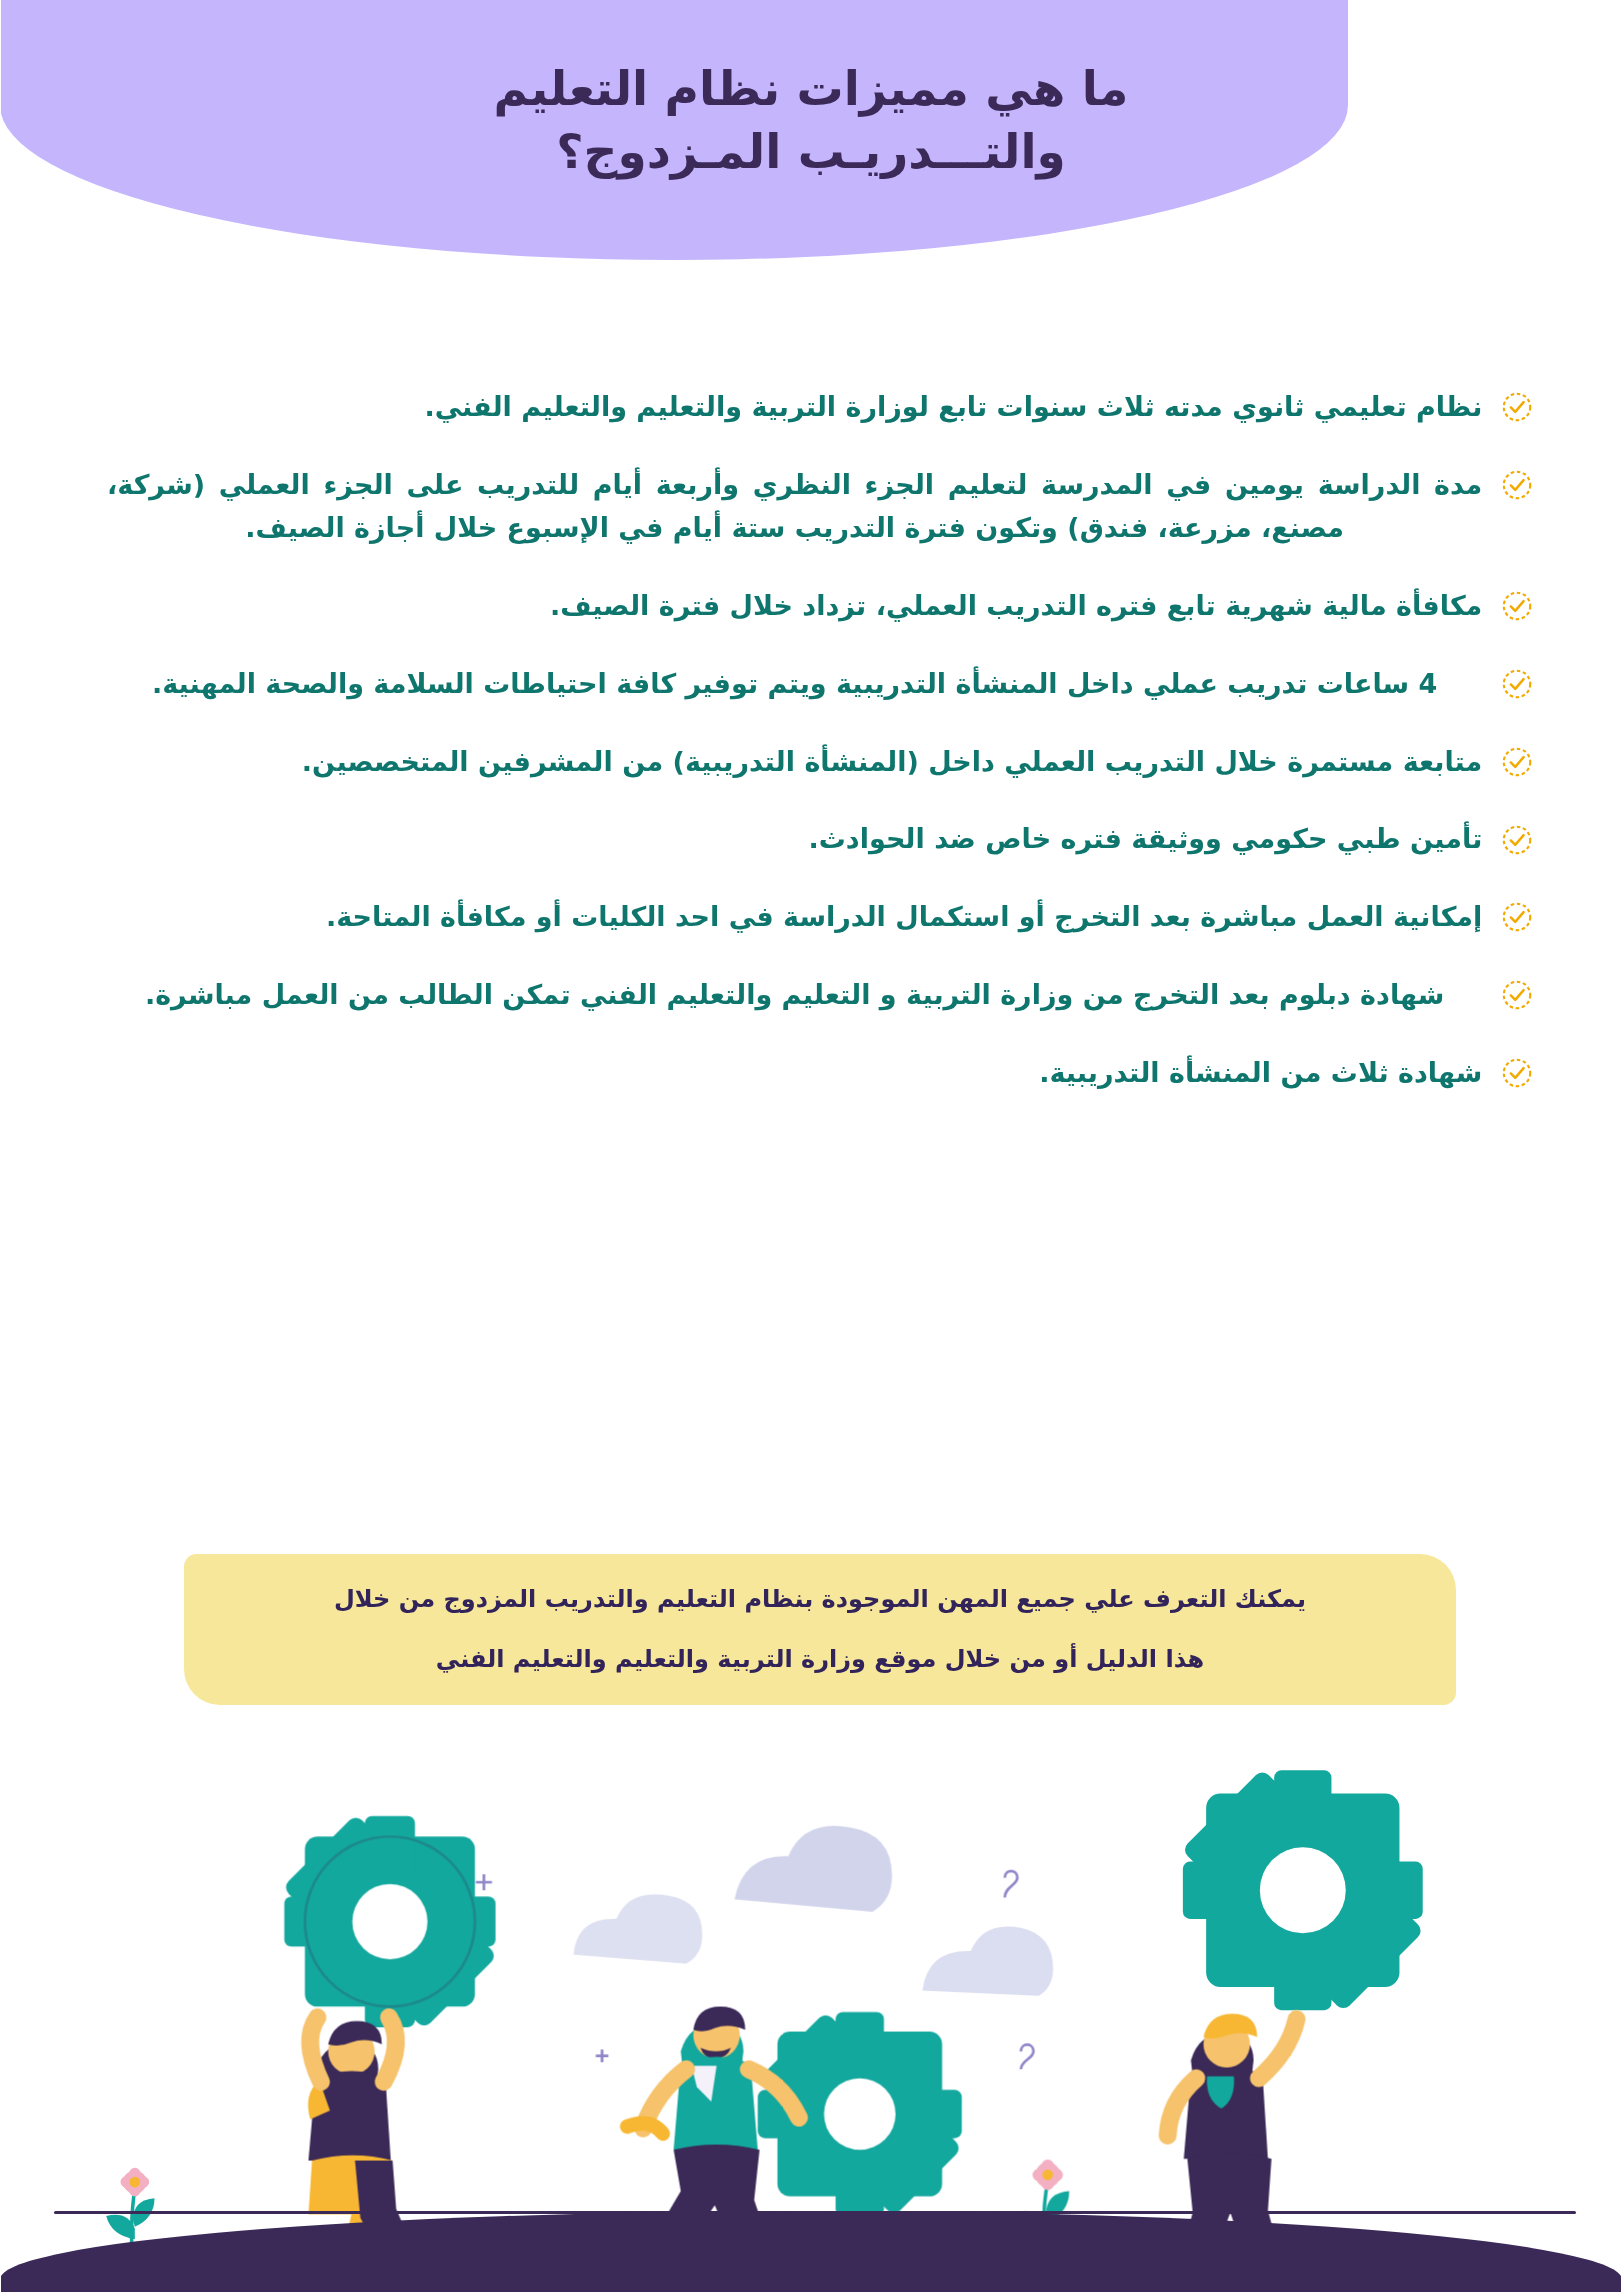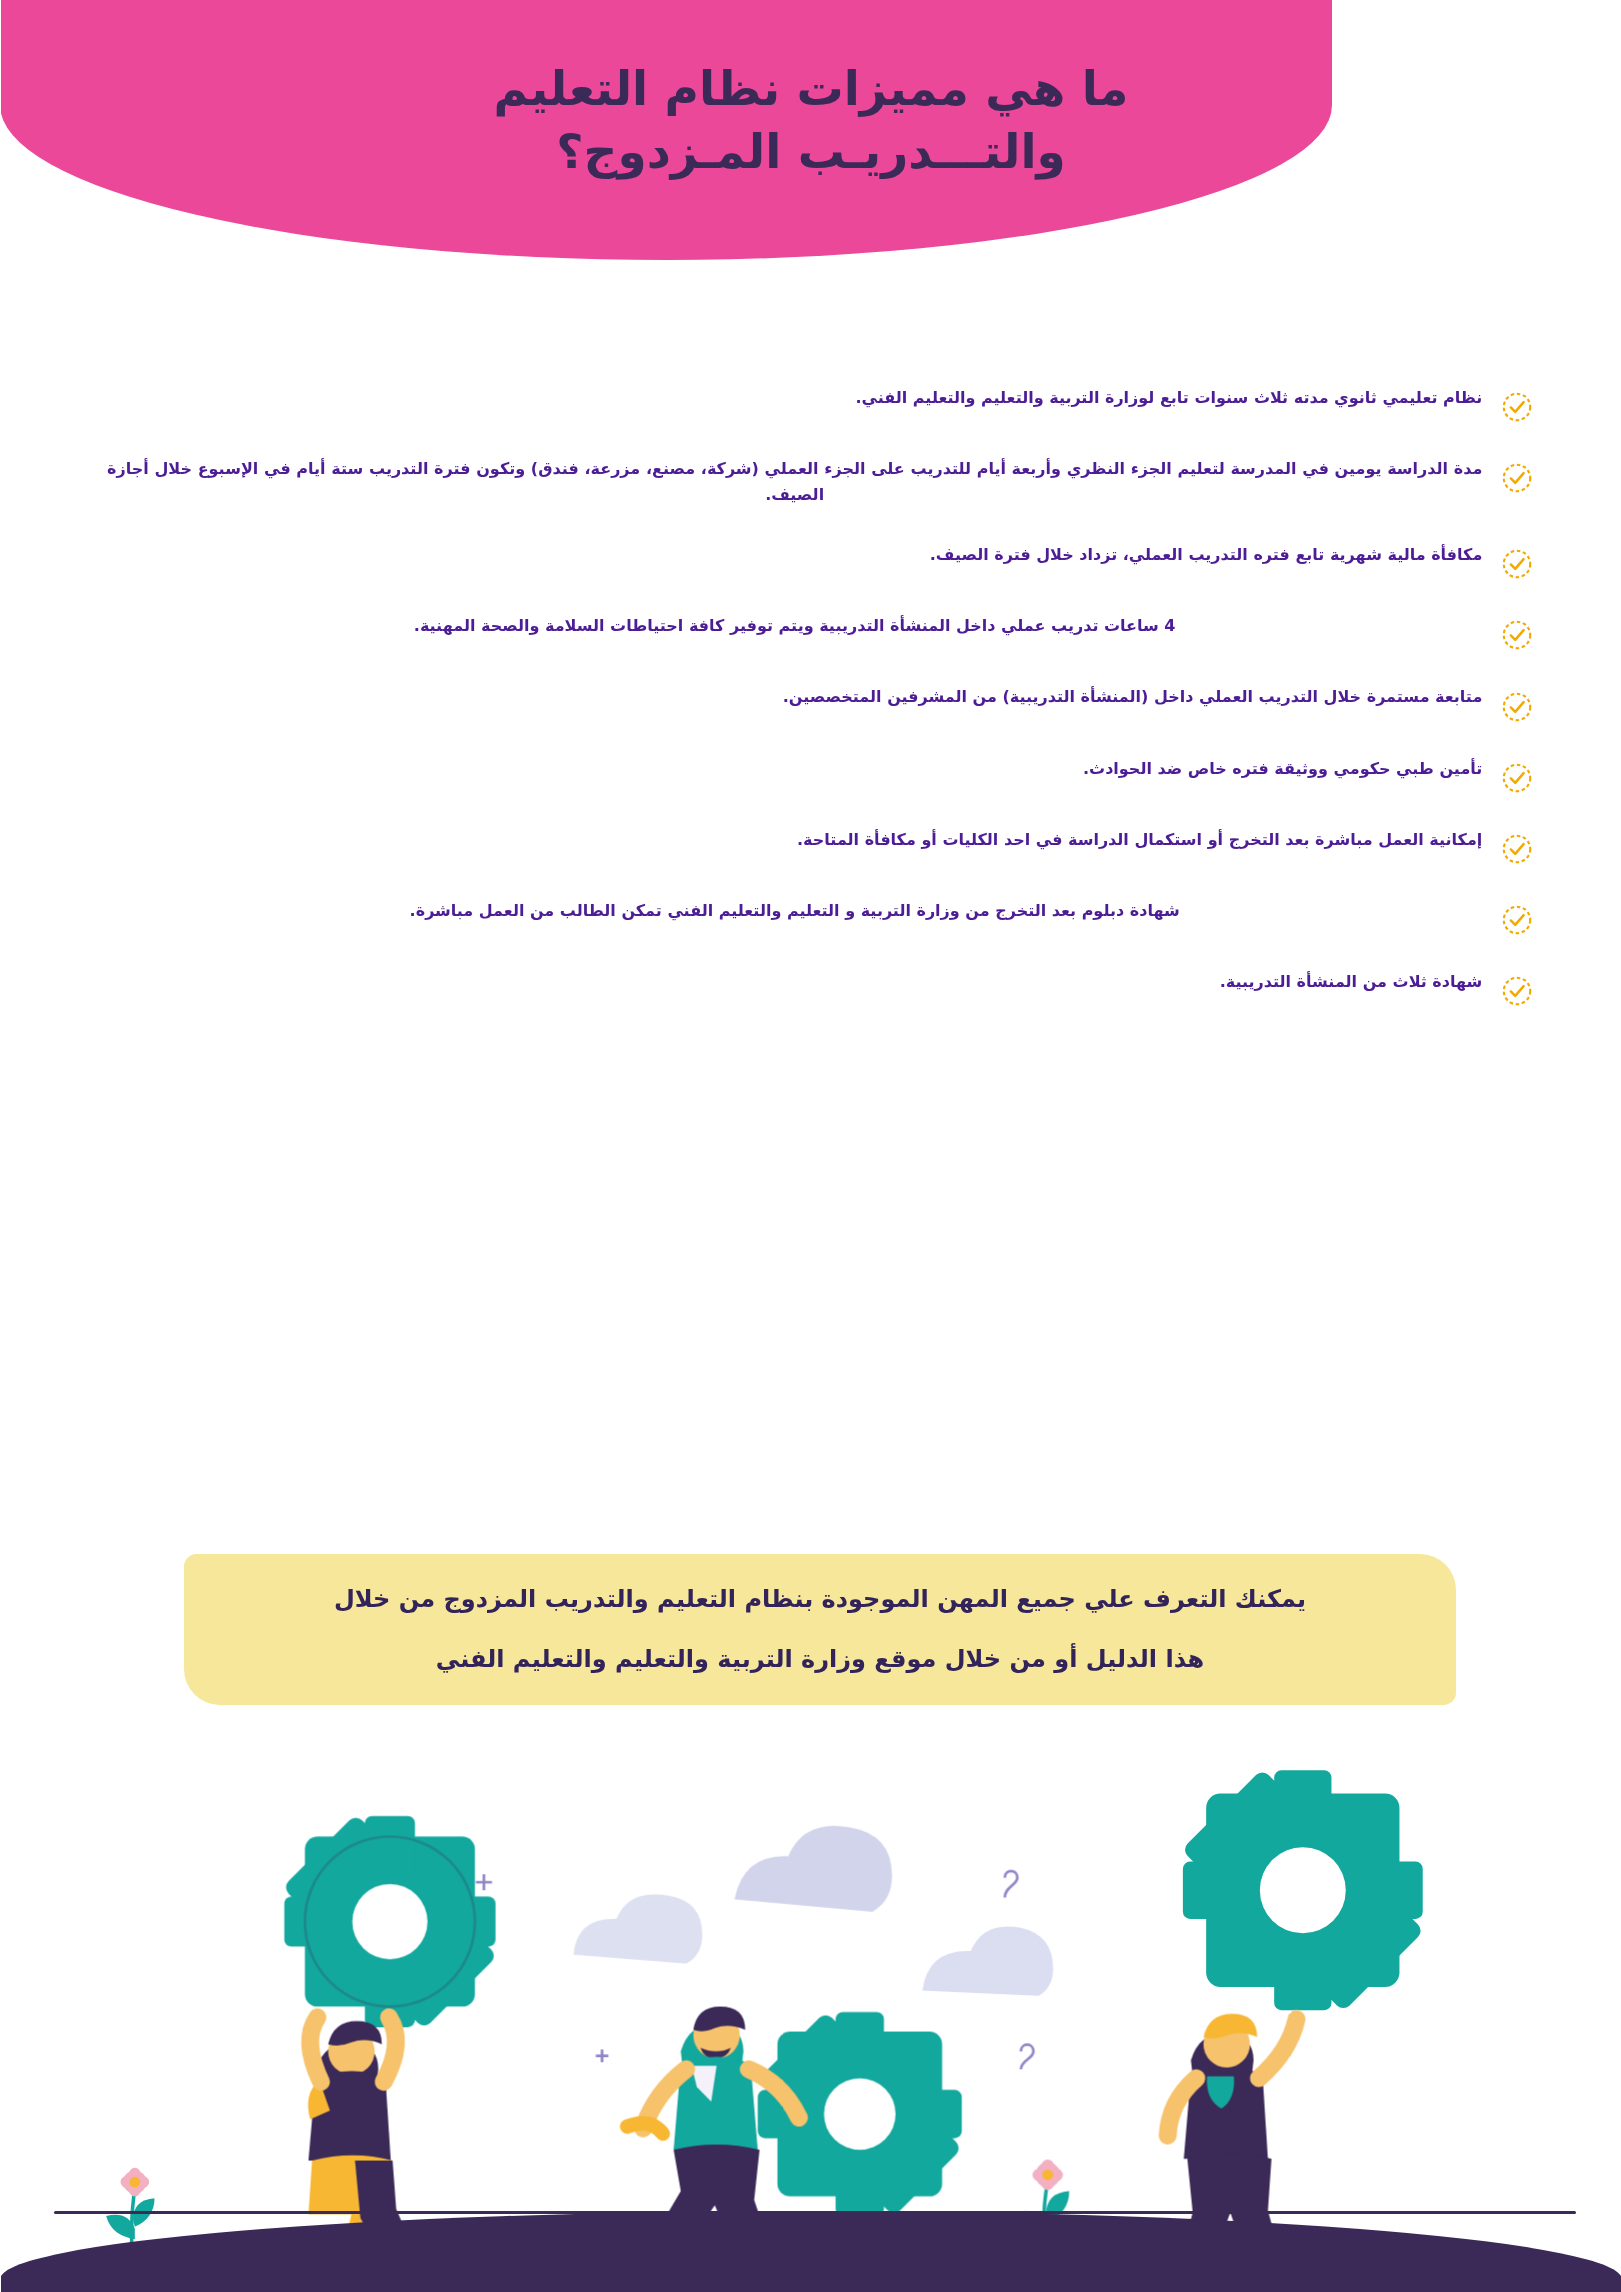--- a/index.html
+++ b/index.html
@@ -16,24 +16,25 @@
     color: #3b2a58;
   }
 
   
   .header-band {
     position: absolute;
     top: 0;
     left: 0;
     width: 1332px;
     height: 260px;
-    background: #ec4899;
+    background: #c4b5fd;
     border-bottom-left-radius: 52% 62%;
     border-bottom-right-radius: 52% 62%;
     overflow: hidden;
+    padding-left: 16px;
   }
   .header-title {
     position: absolute;
     top: 0;
     left: 0;
     width: 1622px;
     height: 260px;
     display: flex;
     flex-direction: column;
     align-items: center;
@@ -75,24 +76,24 @@
     flex: 0 0 auto;
     width: 30px;
     height: 30px;
     margin-top: 7.2px;
     margin-left: 19.7px;
     position: relative;
   }
   .check-icon svg { display: block; }
   .item-text {
     flex: 1 1 auto;
-    font-size: 16px;
+    font-size: 27px;
     line-height: 1.62;
     font-weight: bold;
-    color: #4c1d95;
+    color: #0f766e;
     text-align: justify;
     text-align-last: center;
     direction: rtl;
   }
   .item-text.single {
     text-align: right;
     text-align-last: right;
   }
 
   

